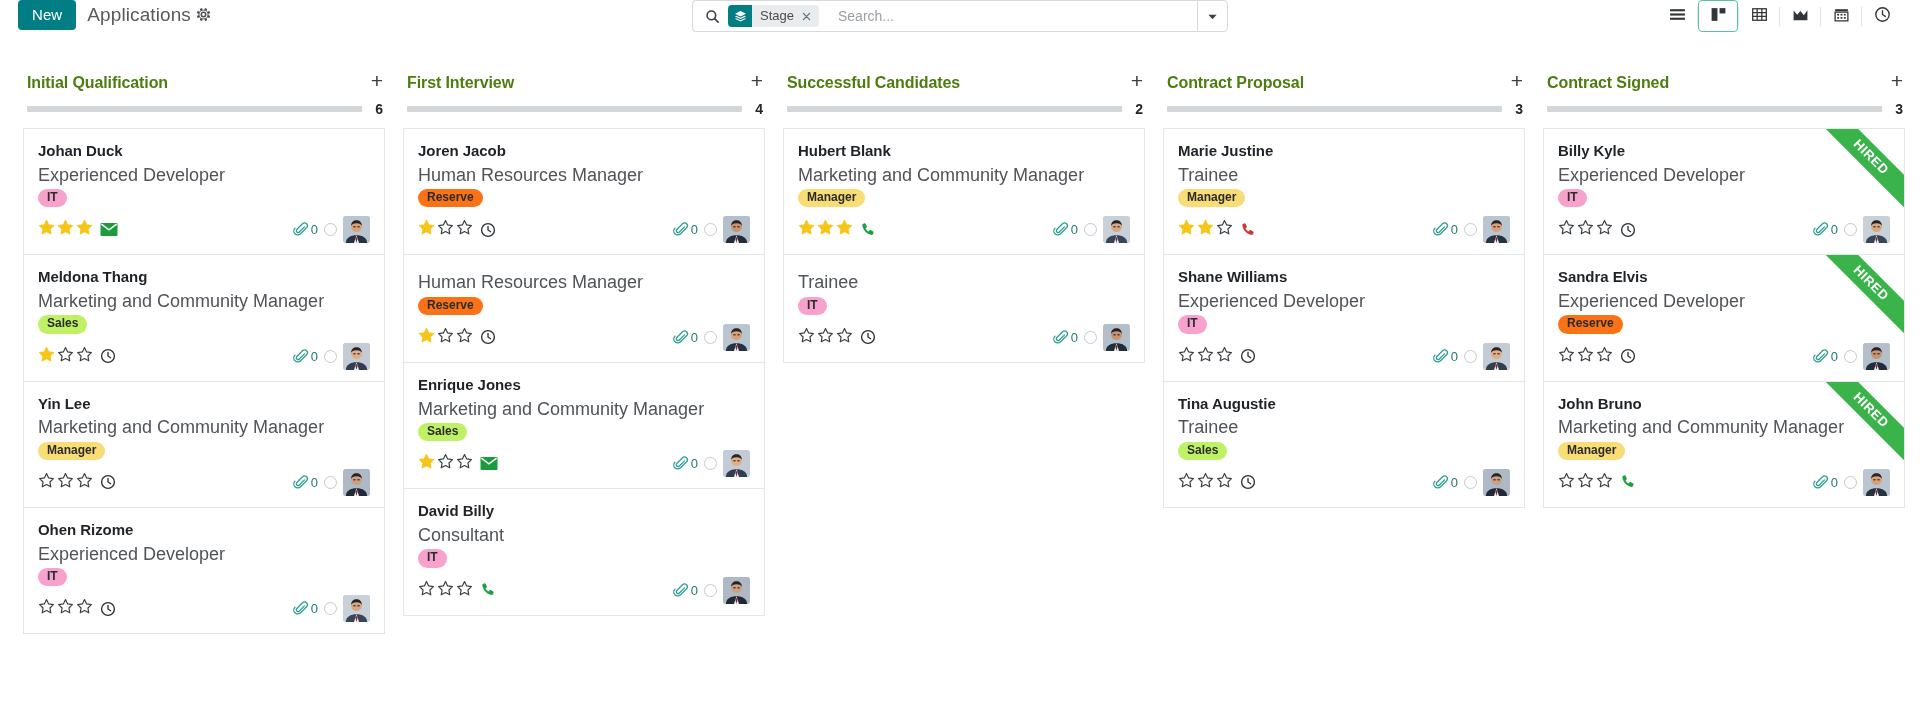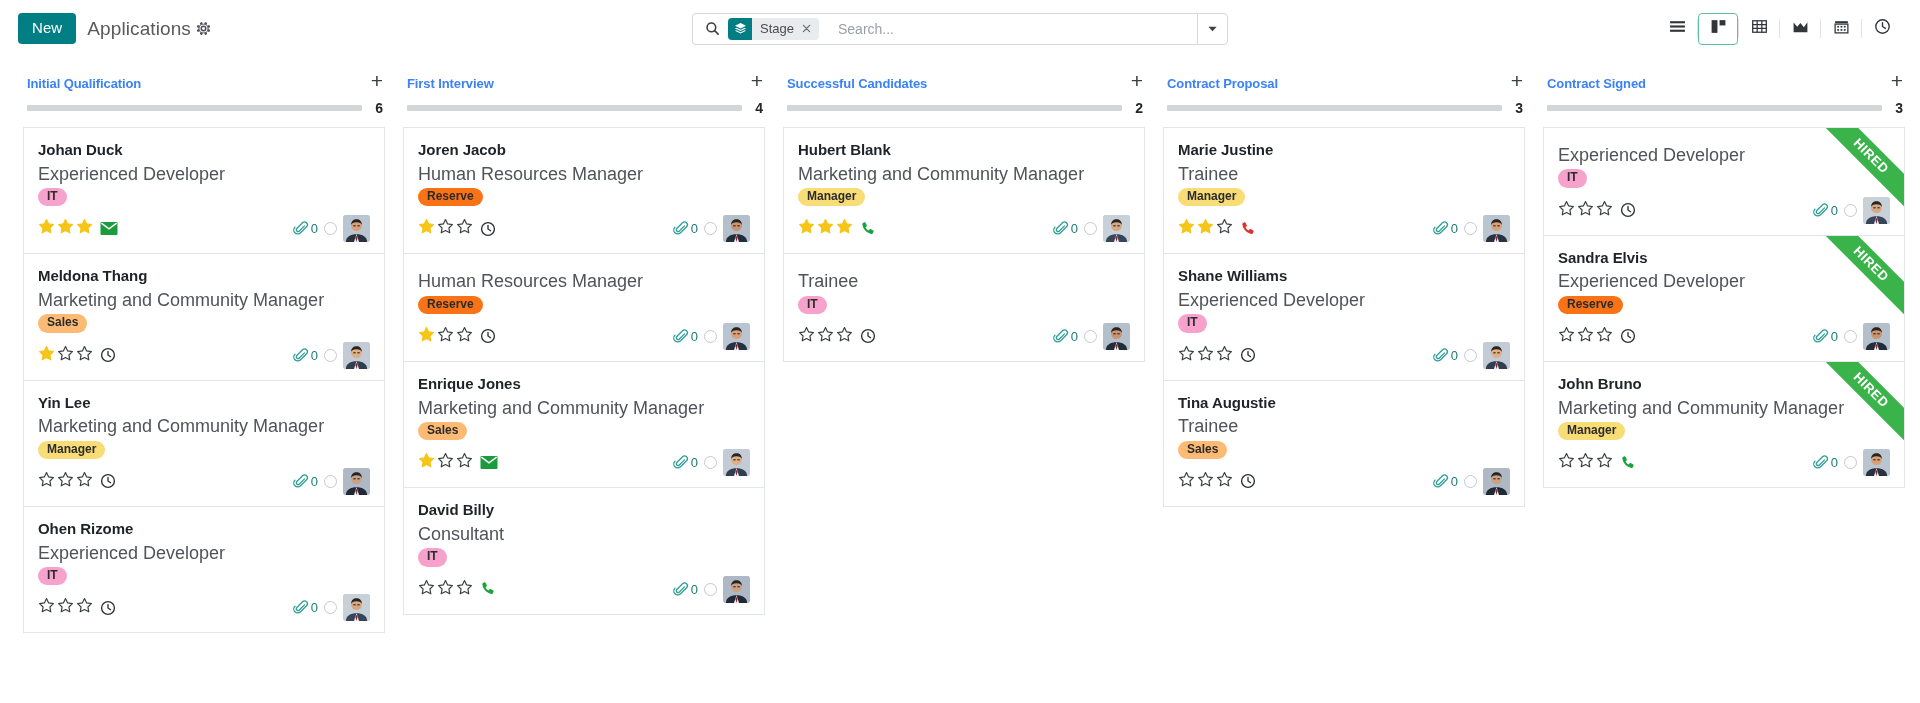--- a/index.html
+++ b/index.html
@@ -8,21 +8,21 @@
     background: #ffffff;
     font-family: "Liberation Sans", sans-serif;
     color: #24292e;
     overflow: hidden;
   }
 
   
   .cp {
     height: 57px;
     display: flex;
-    align-items: center;
+    align-items: flex-start;
     padding: 0 18px;
     background: #ffffff;
     position: relative;
   }
   .cp-left { display: flex; align-items: center; gap: 11px; flex: 0 0 auto; }
   .btn-new {
     background: #017e84;
     color: #ffffff;
     border: none;
     border-radius: 4px;
@@ -129,23 +129,23 @@
     flex: 0 0 380px;
     padding: 0 9px;
   }
   .col-head {
     display: flex;
     align-items: baseline;
     padding: 17px 2px 0 4px;
     gap: 8px;
   }
   .col-title {
-    font-size: 13px;
+    font-size: 16px;
     font-weight: 700;
-    color: #3b82f6;
+    color: #4d7c0f;
     letter-spacing: -.1px;
     flex: 1;
     white-space: nowrap;
   }
   .col-plus {
     font-size: 21px;
     color: #3a3f45;
     line-height: 14px;
     cursor: pointer;
     font-weight: 400;
@@ -198,21 +198,21 @@
   .tag {
     display: inline-block;
     font-size: 12px;
     font-weight: 600;
     border-radius: 10px;
     padding: 2px 9px 3px;
     line-height: 1.1;
     color: #2b2b2b;
   }
   .tag.it      { background: #f7a1cd; }
-  .tag.sales   { background: #fdba74; }
+  .tag.sales   { background: #bef264; }
   .tag.manager { background: #f8dc75; }
   .tag.reserve { background: #f97316; }
 
   .card-foot {
     display: flex;
     align-items: center;
     margin-top: 9px;
     min-height: 24px;
   }
   .stars { display: flex; align-items: center; gap: 2px; }
@@ -1007,20 +1007,21 @@
         <span class="col-title">Contract Signed</span>
         <span class="col-plus">+</span>
       </div>
       <div class="col-prog">
         <span class="pbar"></span>
         <span class="pcount">3</span>
       </div>
       <div class="col-cards">
         <div class="card">
           <div class="ribbon">HIRED</div>
+          <div class="card-name">Billy Kyle</div>
           <div class="card-role">Experienced Developer</div>
           <div class="tagrow"><span class="tag it">IT</span></div>
           <div class="card-foot">
             <span class="stars">
               <span><svg class="star" viewBox="0 0 18 18" fill="none" stroke="#3a3f45" stroke-width="1.25" stroke-linejoin="round">
                   <path d="M9 1.6l2.25 4.7 5.05.72-3.65 3.6.87 5.07L9 13.29l-4.52 2.4.87-5.07L1.7 7.02l5.05-.72z"></path>
                 </svg></span>
               <span><svg class="star" viewBox="0 0 18 18" fill="none" stroke="#3a3f45" stroke-width="1.25" stroke-linejoin="round">
                   <path d="M9 1.6l2.25 4.7 5.05.72-3.65 3.6.87 5.07L9 13.29l-4.52 2.4.87-5.07L1.7 7.02l5.05-.72z"></path>
                 </svg></span>

